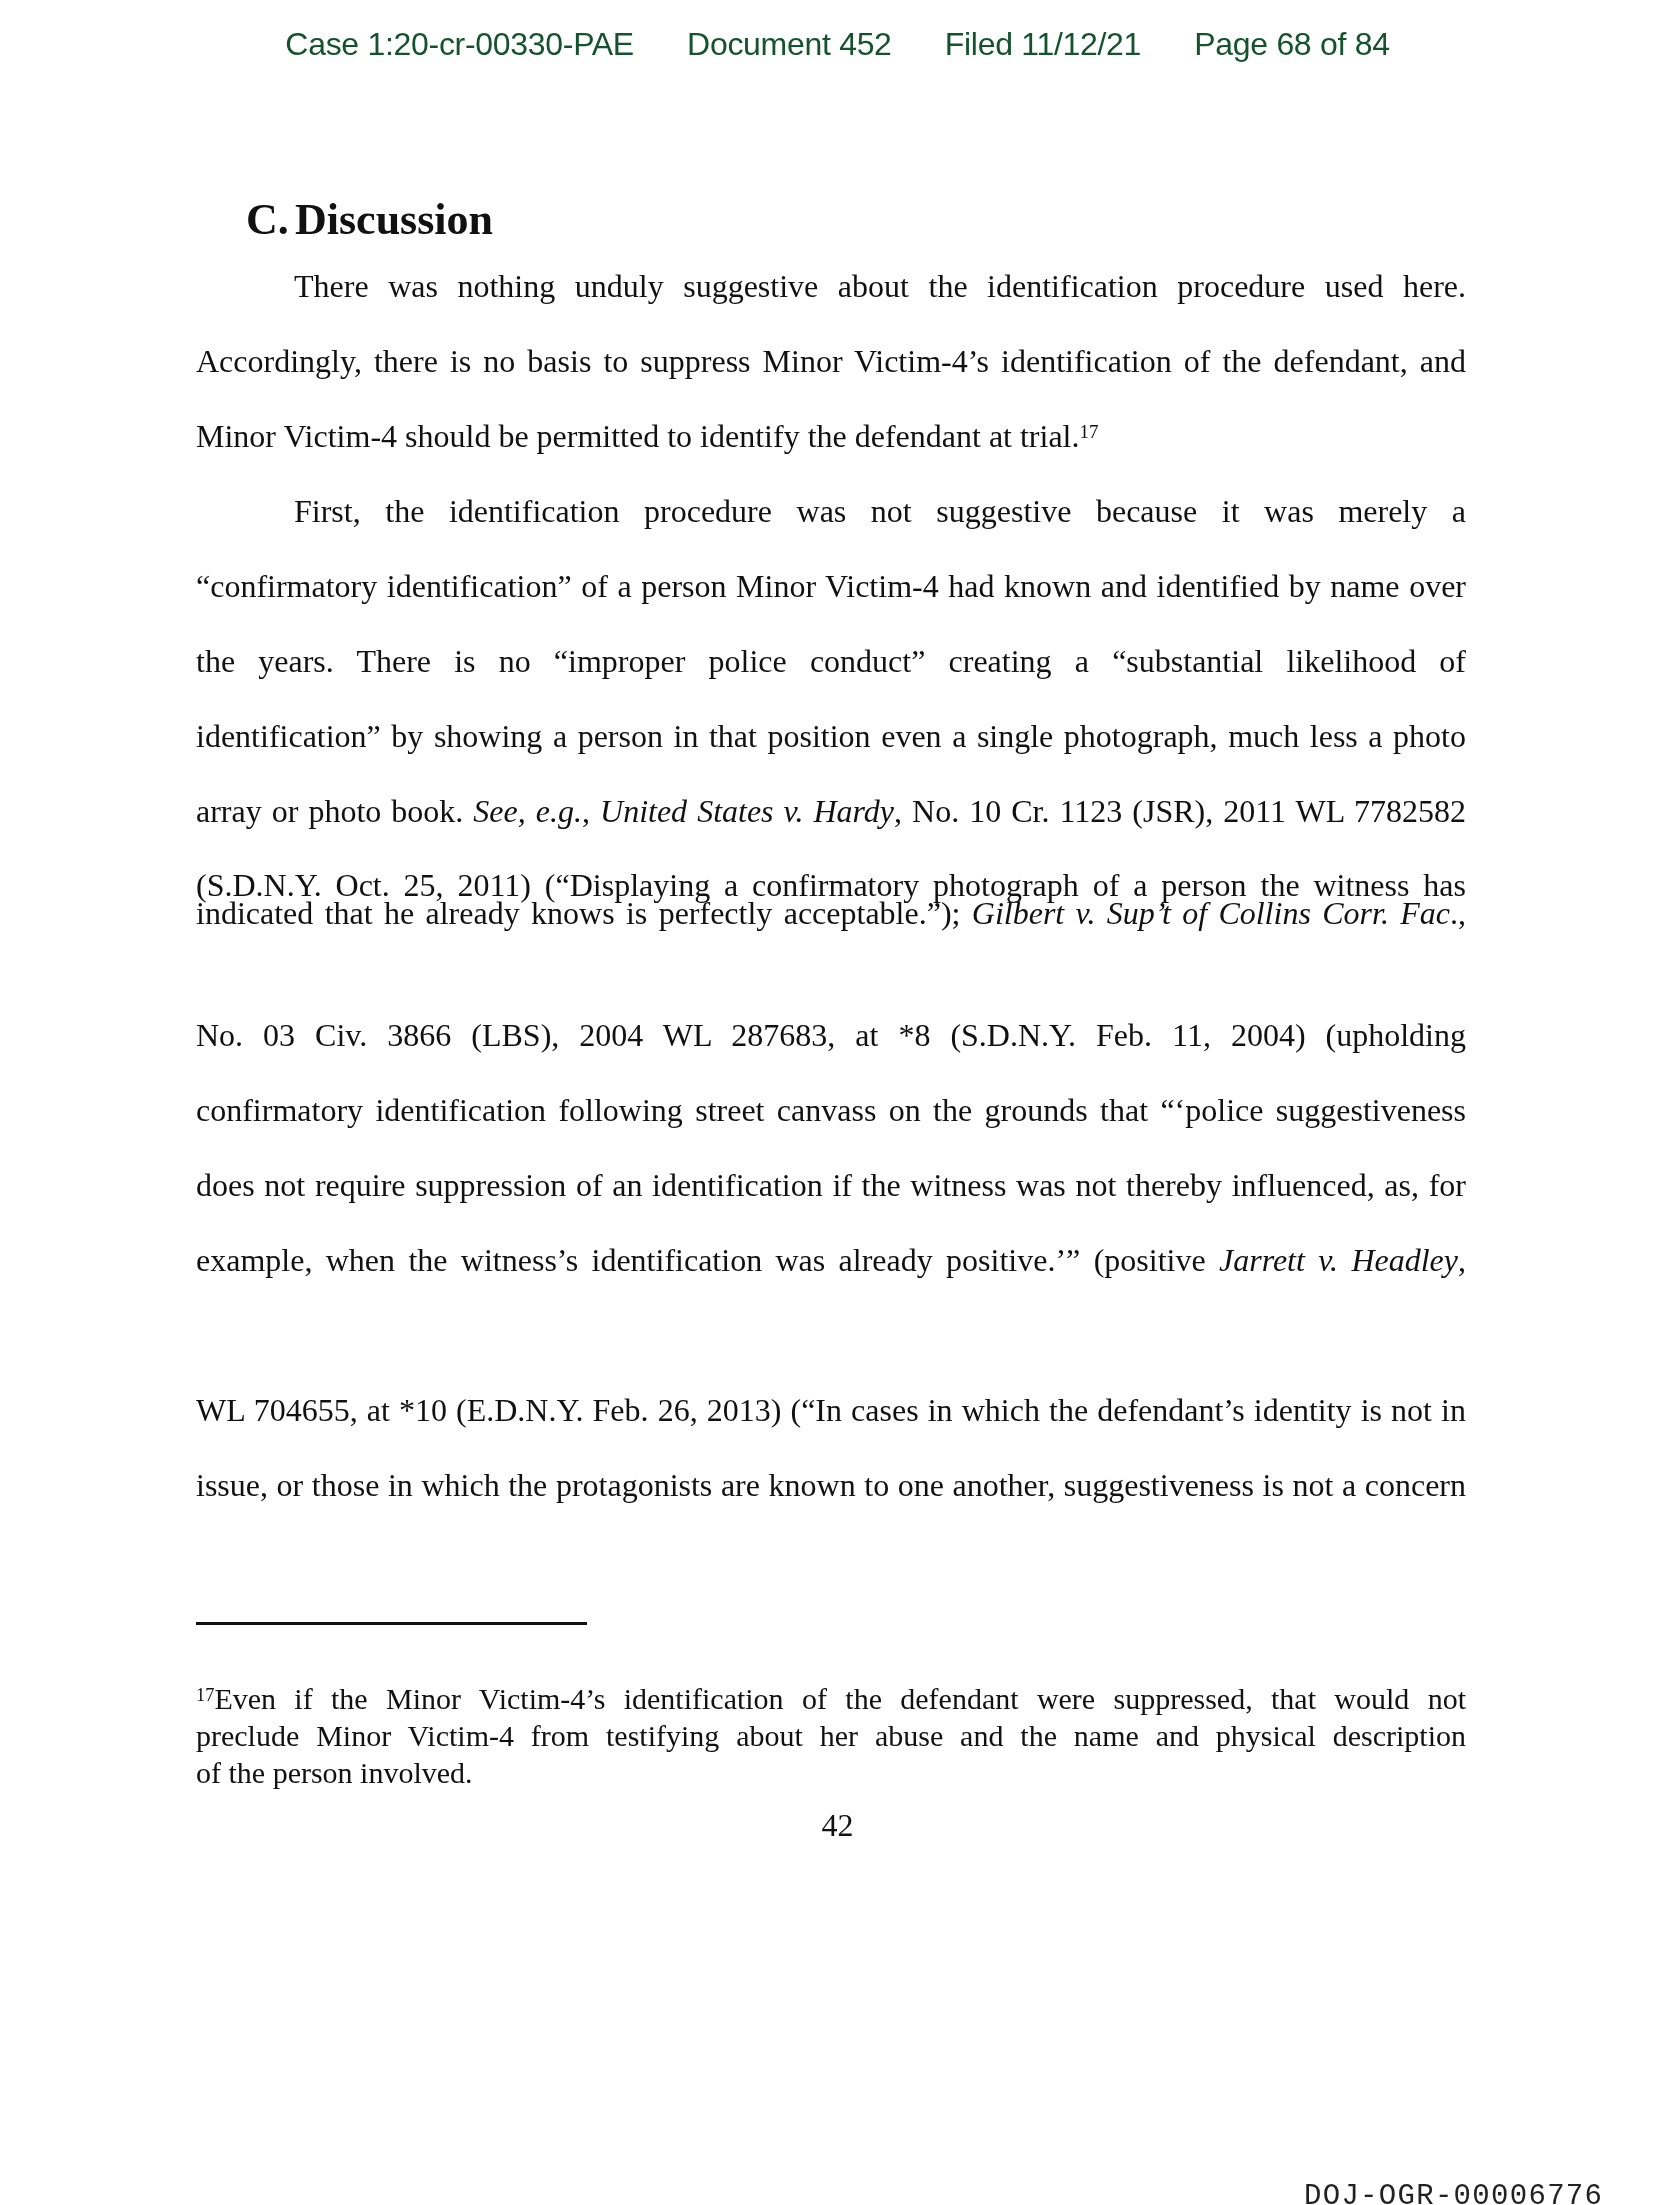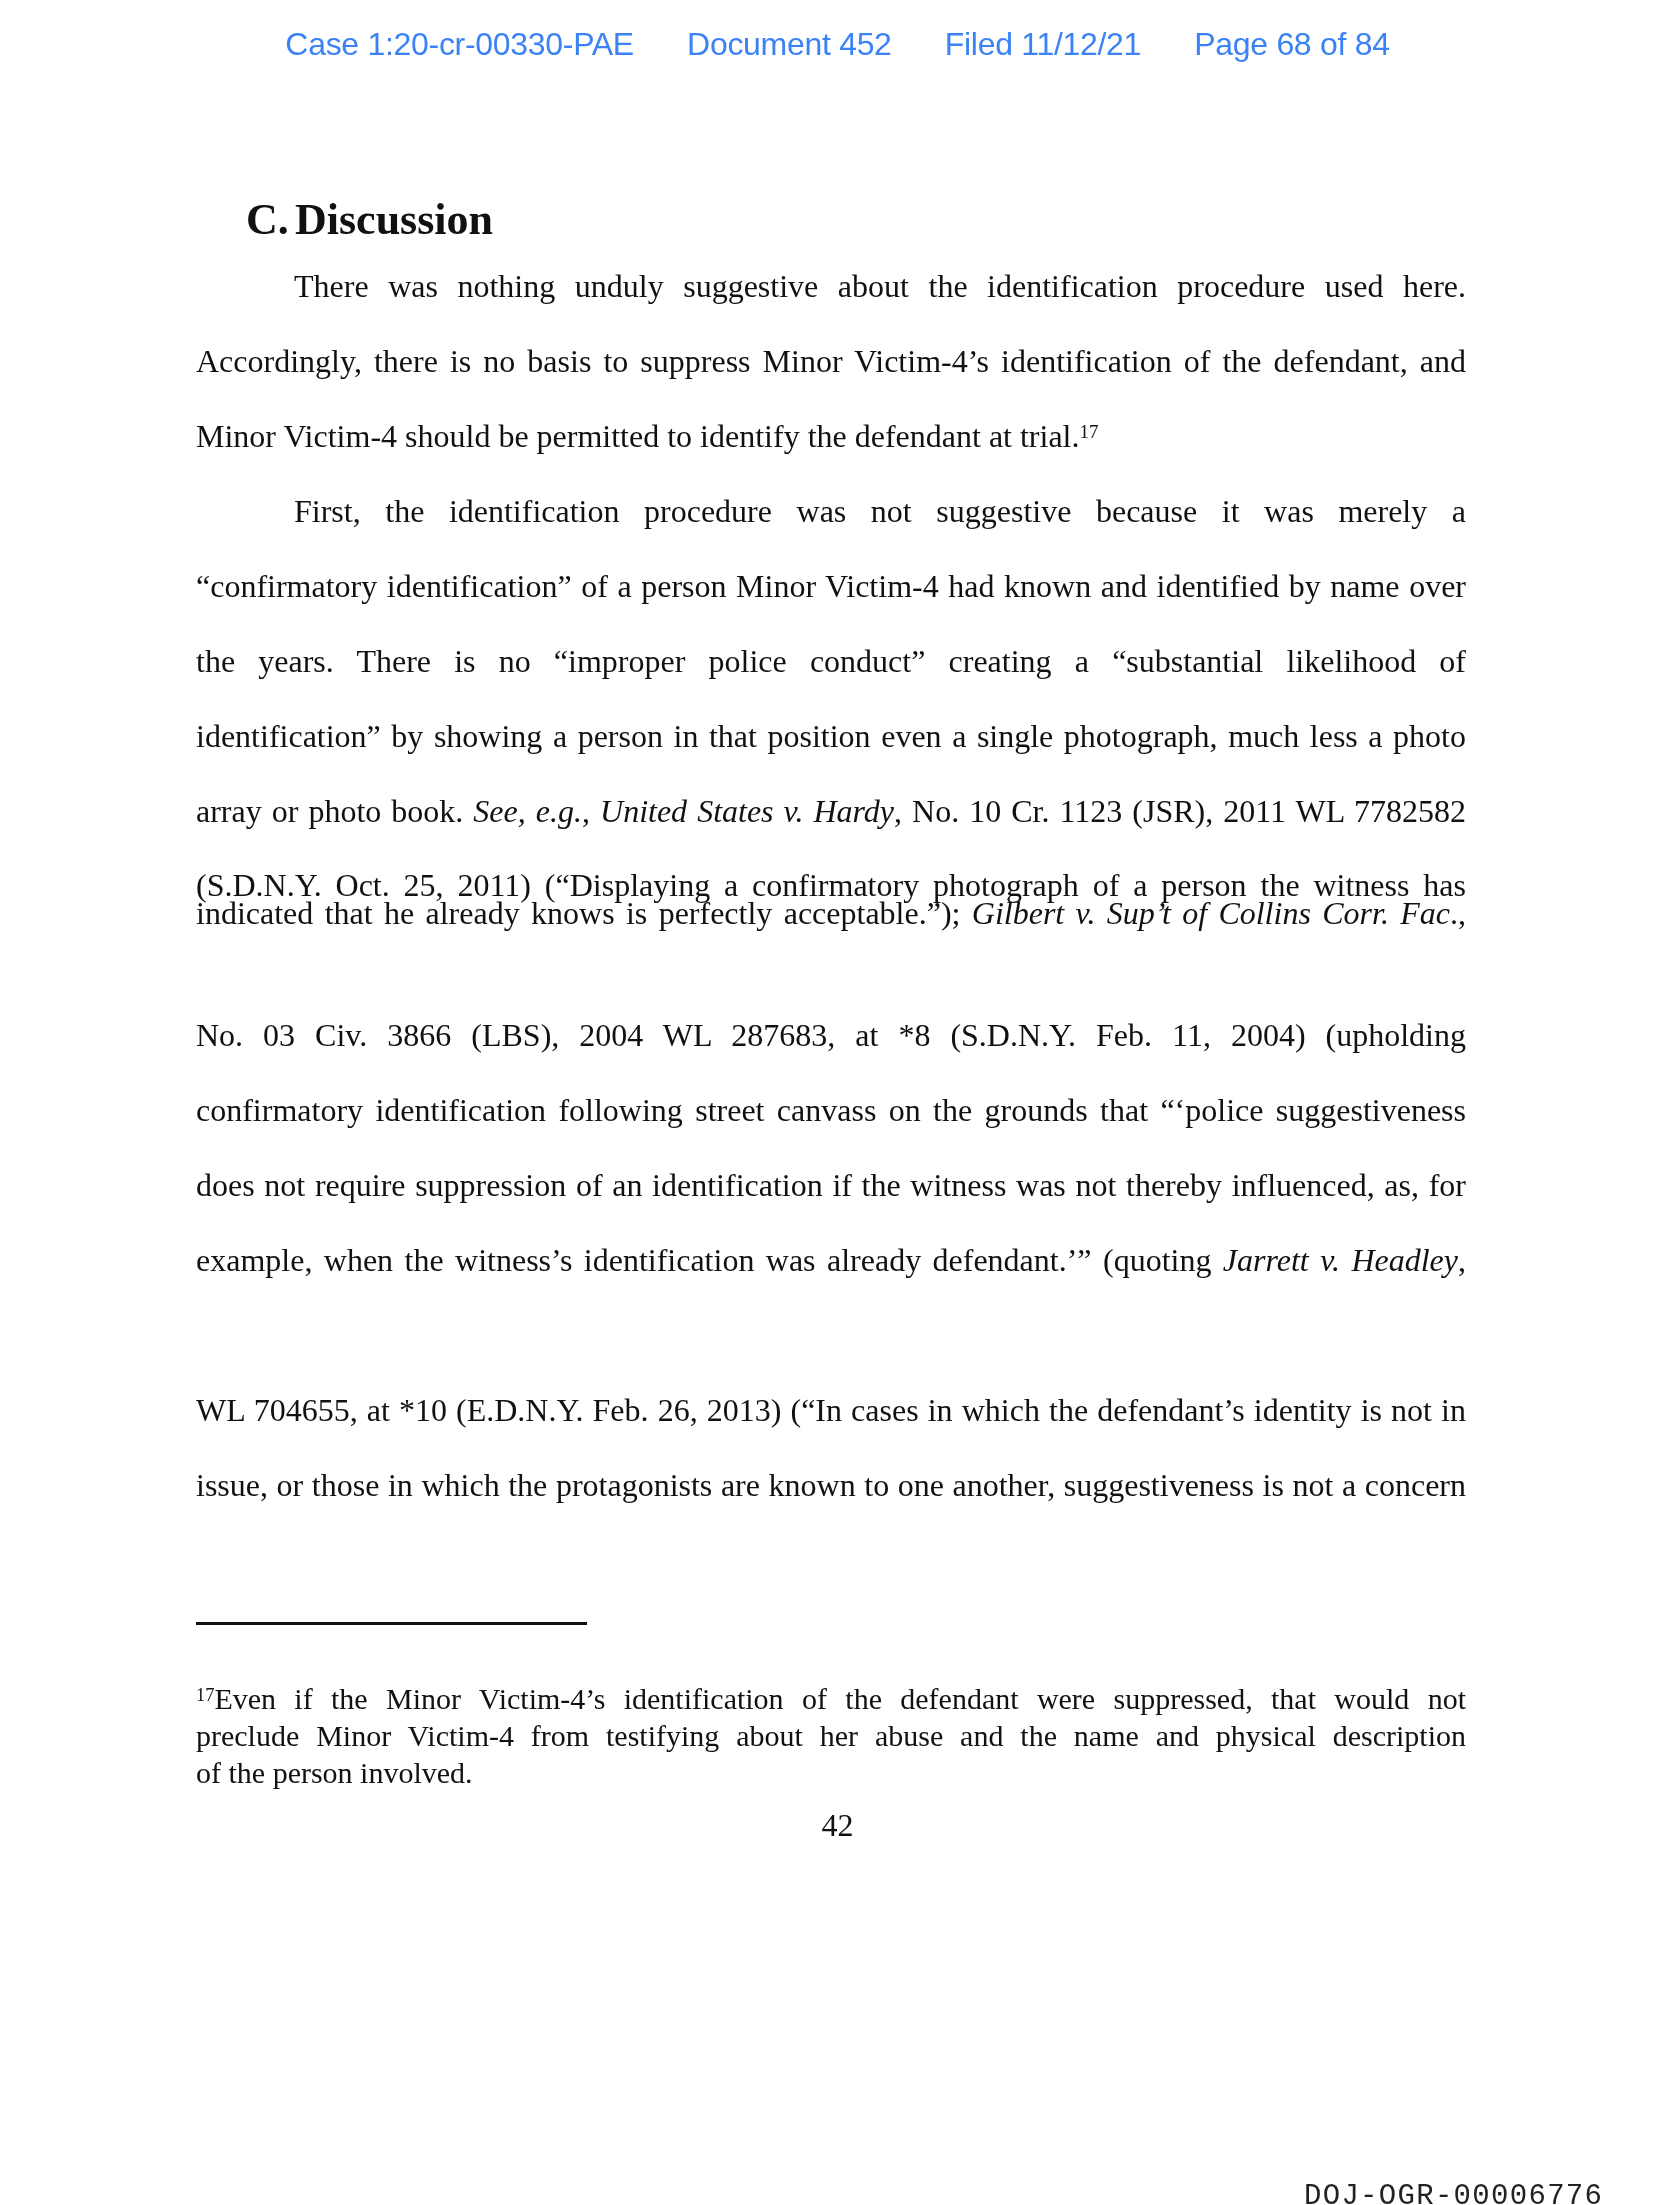--- a/index.html
+++ b/index.html
@@ -1,20 +1,20 @@
 <!DOCTYPE html>
 <html style="font-size:10.5px"><head>
 <meta charset="utf-8">
 <style>
   html, body { margin:0; padding:0; background:#ffffff; }
   body { width:1675px; height:2205px; position:relative; overflow:hidden; }
   .page { position:absolute; left:0; top:0; width:1675px; height:2205px; background:#fff; }
 
   .header { position:absolute; top:26px; left:0; width:1675px; text-align:center;
-            font-family:"Liberation Sans", sans-serif; font-size:32px; color:#3b82f6;
+            font-family:"Liberation Sans", sans-serif; font-size:32px; color:#14532d;
             letter-spacing:-0.3px; }
   .header span { display:inline-block; margin:0 22.3px; }
 
   .serif { font-family:"Liberation Serif", serif; color:#111; }
 
   .heading { position:absolute; left:246px; top:194px; font-size:44px; font-weight:bold; }
   .heading .letter { display:inline-block; width:49px; }
 
   .line { position:absolute; left:196px; width:1270px; font-size:32px; line-height:39px;
           white-space:nowrap; }
@@ -63,21 +63,21 @@
     <span>array or photo book.  </span><i>See, e.g.</i><span>, </span><i>United States v. Hardy</i><span>,  No. 10 Cr. 1123 (JSR), 2011 WL 7782582</span>
   </div>
   <div class="line serif justify" style="top:866px">(S.D.N.Y. Oct. 25, 2011) (“Displaying a confirmatory photograph of a person the witness has</div>
   <div class="line serif justify" style="top:894px">
     <span>indicated that he already knows is perfectly acceptable.”); </span><i>Gilbert v. Sup’t of Collins Corr. Fac</i><span>.,</span>
   </div>
   <div class="line serif justify" style="top:1016px">No. 03 Civ. 3866 (LBS), 2004 WL 287683, at *8 (S.D.N.Y. Feb. 11, 2004) (upholding</div>
   <div class="line serif justify" style="top:1091px">confirmatory identification following street canvass on the grounds that “‘police suggestiveness</div>
   <div class="line serif justify" style="top:1166px">does not require suppression of an identification if the witness was not thereby influenced, as, for</div>
   <div class="line serif justify" style="top:1241px">
-    <span>example, when the witness’s identification was already defendant.’” (quoting </span><i>Jarrett v. Headley</i><span>,</span>
+    <span>example, when the witness’s identification was already positive.’” (positive </span><i>Jarrett v. Headley</i><span>,</span>
   </div>
   <div class="line serif justify" style="top:1391px">WL 704655, at *10 (E.D.N.Y. Feb. 26, 2013) (“In cases in which the defendant’s identity is not in</div>
   <div class="line serif justify" style="top:1466px">issue, or those in which the protagonists are known to one another, suggestiveness is not a concern</div>
 
   <div class="fn-rule"></div>
   <div class="fn-line serif justify" style="top:1680px">
     <sup>17</sup><span>Even if the Minor Victim-4’s identification of the defendant were suppressed, that would not</span>
   </div>
   <div class="fn-line serif justify" style="top:1717px">preclude Minor Victim-4 from testifying about her abuse and the name and physical description</div>
   <div class="fn-line serif" style="top:1754px">of the person involved.</div>

